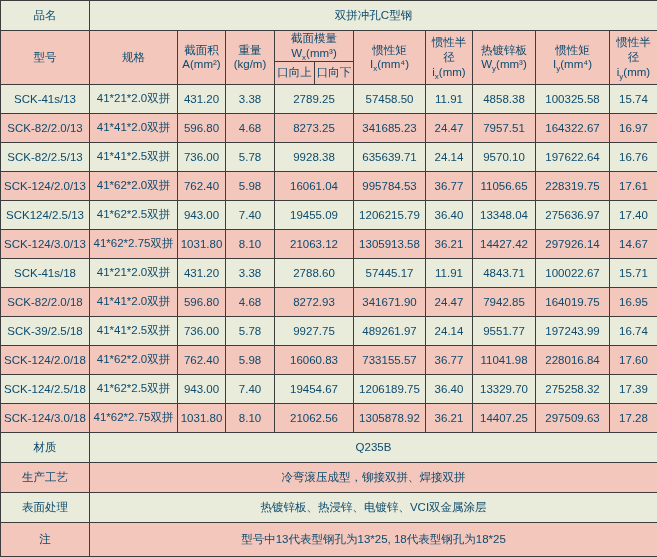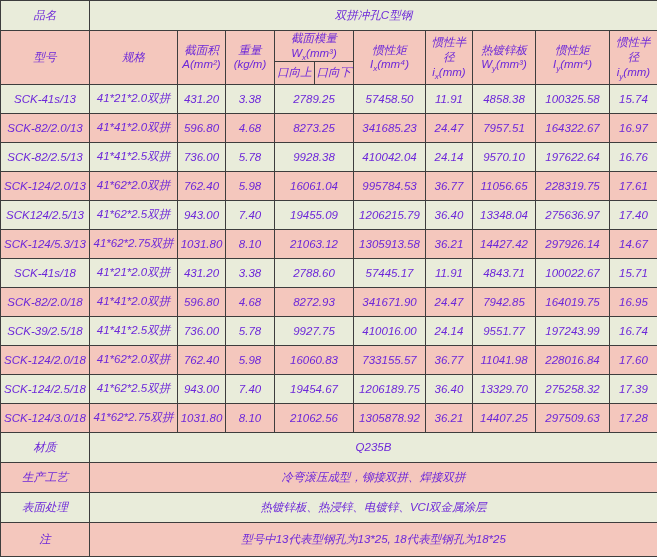--- a/index.html
+++ b/index.html
@@ -3,22 +3,21 @@
 <meta charset="utf-8">
 <style>
   html,body{margin:0;padding:0;background:#ffffff;}
   .table-wrap{
     width:657px;height:557px;box-sizing:border-box;
     font-family:"Liberation Sans","DejaVu Sans",sans-serif;
   }
   table.spec{
     border-collapse:collapse;table-layout:fixed;
     width:657px;height:557px;
-    color:#6d28d9;
-    font-style:italic;
+    color:#0c4a6e;
   }
   table.spec td{
     border:1px solid #3d3d3d;
     text-align:center;vertical-align:middle;
     padding:0 1px;overflow:hidden;
     font-size:11.5px;
     box-sizing:border-box;
   }
   .light{background:#e9ecda;}
   .pink{background:#f4c7bd;}
@@ -126,21 +125,21 @@
     <td class="num">7957.51</td>
     <td class="num">164322.67</td>
     <td class="num">16.97</td>
   </tr>
         <tr>
     <td class="model">SCK-82/2.5/13</td>
     <td class="model">41*41*2.5双拼</td>
     <td class="num">736.00</td>
     <td class="num">5.78</td>
     <td class="num" colspan="2">9928.38</td>
-    <td class="num">410042.04</td>
+    <td class="num">635639.71</td>
     <td class="num">24.14</td>
     <td class="num">9570.10</td>
     <td class="num">197622.64</td>
     <td class="num">16.76</td>
   </tr>
         <tr>
     <td class="model">SCK-124/2.0/13</td>
     <td class="model">41*62*2.0双拼</td>
     <td class="num">762.40</td>
     <td class="num">5.98</td>
@@ -157,21 +156,21 @@
     <td class="num">943.00</td>
     <td class="num">7.40</td>
     <td class="num" colspan="2">19455.09</td>
     <td class="num">1206215.79</td>
     <td class="num">36.40</td>
     <td class="num">13348.04</td>
     <td class="num">275636.97</td>
     <td class="num">17.40</td>
   </tr>
         <tr>
-    <td class="model">SCK-124/5.3/13</td>
+    <td class="model">SCK-124/3.0/13</td>
     <td class="model">41*62*2.75双拼</td>
     <td class="num">1031.80</td>
     <td class="num">8.10</td>
     <td class="num" colspan="2">21063.12</td>
     <td class="num">1305913.58</td>
     <td class="num">36.21</td>
     <td class="num">14427.42</td>
     <td class="num">297926.14</td>
     <td class="num">14.67</td>
   </tr>
@@ -198,21 +197,21 @@
     <td class="num">7942.85</td>
     <td class="num">164019.75</td>
     <td class="num">16.95</td>
   </tr>
         <tr>
     <td class="model">SCK-39/2.5/18</td>
     <td class="model">41*41*2.5双拼</td>
     <td class="num">736.00</td>
     <td class="num">5.78</td>
     <td class="num" colspan="2">9927.75</td>
-    <td class="num">410016.00</td>
+    <td class="num">489261.97</td>
     <td class="num">24.14</td>
     <td class="num">9551.77</td>
     <td class="num">197243.99</td>
     <td class="num">16.74</td>
   </tr>
         <tr>
     <td class="model">SCK-124/2.0/18</td>
     <td class="model">41*62*2.0双拼</td>
     <td class="num">762.40</td>
     <td class="num">5.98</td>

